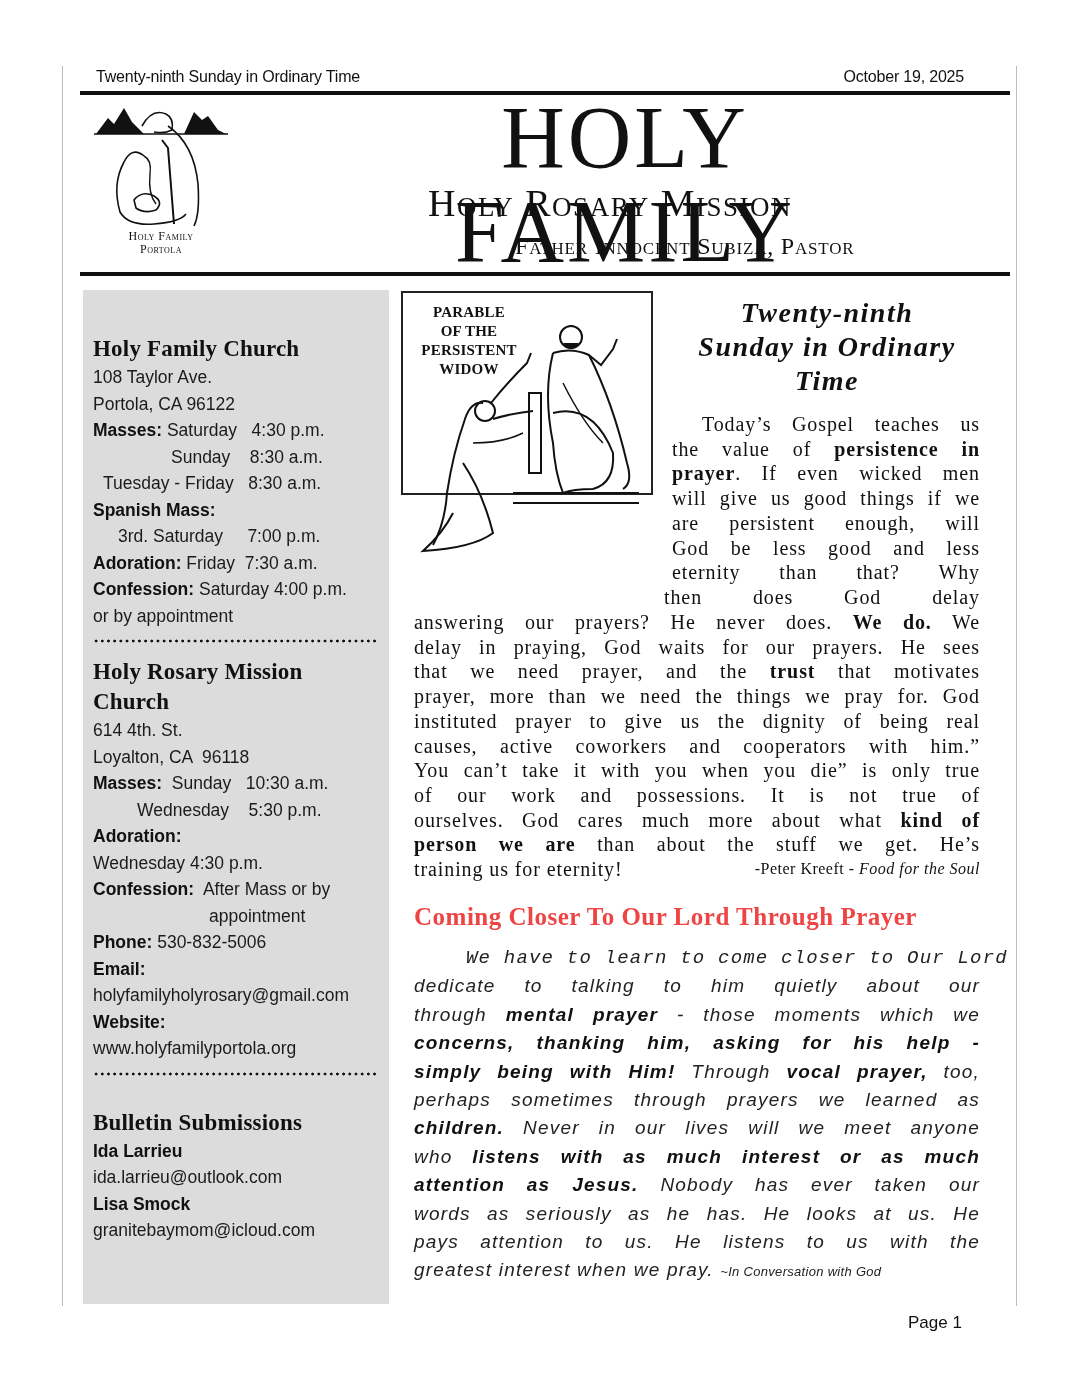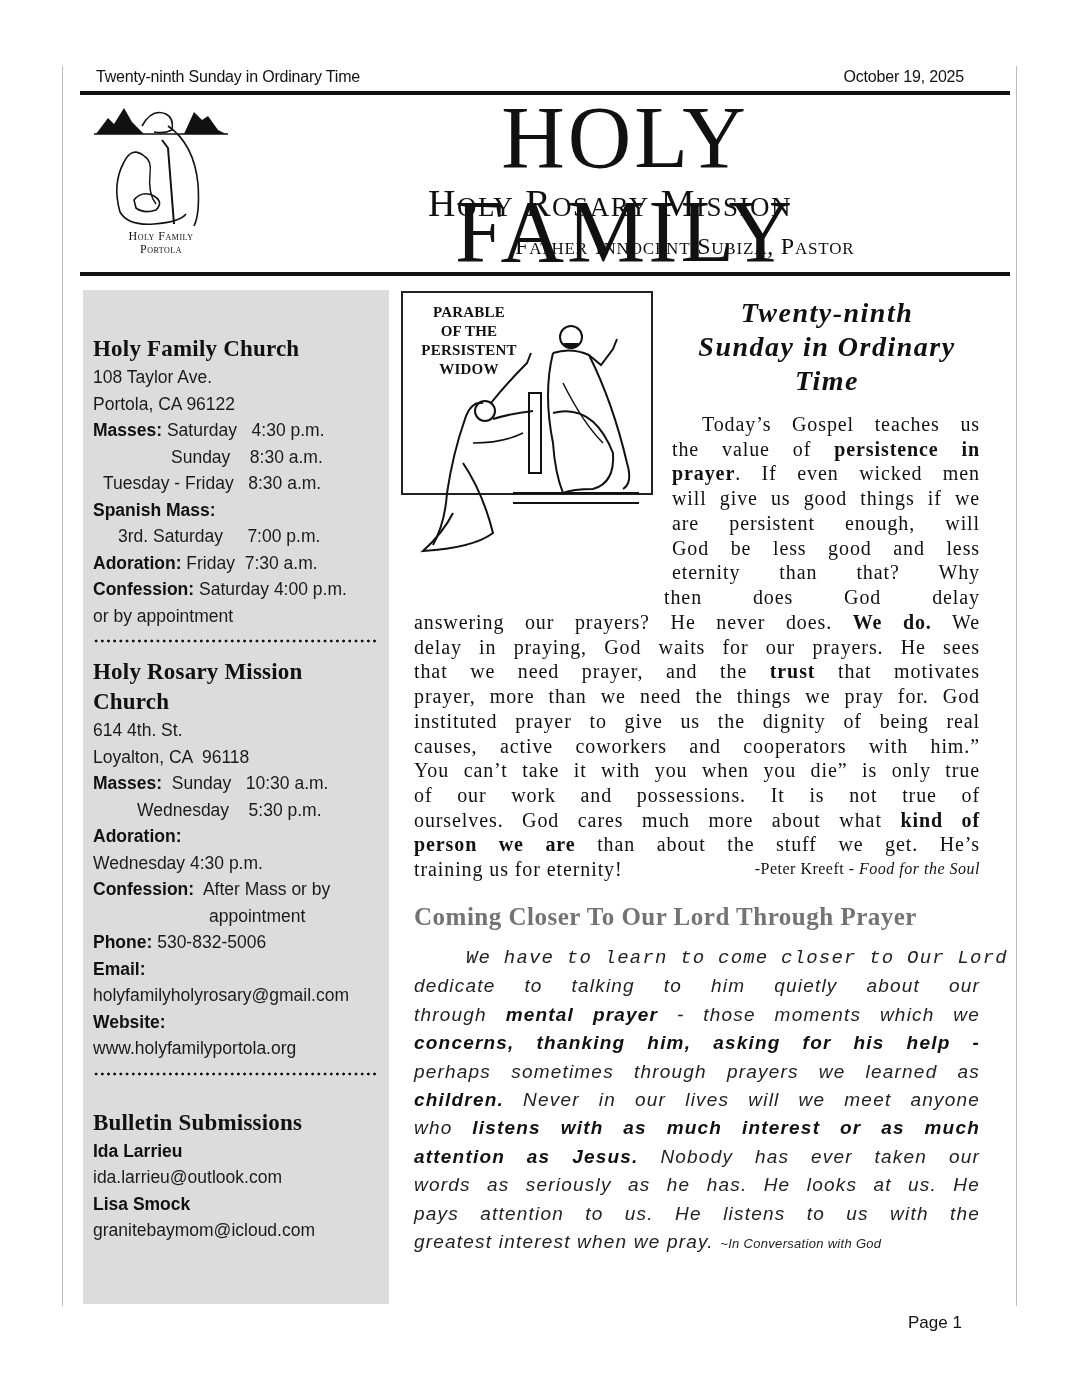--- a/index.html
+++ b/index.html
@@ -33,21 +33,21 @@
     .article1-title { position: absolute; left: 668px; top: 296px; width: 318px; text-align: center; font-family: "Liberation Serif", serif; font-style: italic; font-weight: bold; font-size: 28px; line-height: 34px; letter-spacing: 1.5px; }
 
     .a1-body { font-family: "Liberation Serif", serif; font-size: 20px; line-height: 24.7px; color: #111; text-align: justify; text-align-last: justify; letter-spacing: 0.9px; }
     .a1-col { position: absolute; left: 672px; top: 412px; width: 308px; }
     .a1-full { position: absolute; left: 414px; top: 610px; width: 566px; }
     .a1-line { display: block; white-space: nowrap; }
     .a1-line.last { text-align-last: left; }
     .indent { padding-left: 30px; }
     .credit { font-size: 16px; letter-spacing: 0.5px; }
 
-    .article2-title { position: absolute; left: 414px; top: 900px; width: 590px; font-family: "Liberation Serif", serif; font-weight: bold; font-size: 25px; line-height: 34px; letter-spacing: 0.5px; color: #737373; }
+    .article2-title { position: absolute; left: 414px; top: 900px; width: 590px; font-family: "Liberation Serif", serif; font-weight: bold; font-size: 25px; line-height: 34px; letter-spacing: 0.5px; color: #ef4444; }
     .a2-full { position: absolute; left: 414px; top: 944px; width: 566px; font-size: 19px; line-height: 28.4px; font-style: italic; color: #222; letter-spacing: 1.2px; }
     .a2-line { display: block; white-space: nowrap; text-align: justify; text-align-last: justify; }
     .a2-line.last { text-align-last: left; }
     .a2-line b { font-weight: bold; color: #111; }
     .a2-indent { padding-left: 52px; font-family: Liberation Mono, monospace; }
     .a2-credit { font-size: 13px; letter-spacing: 0.3px; }
 
     .page-number { position: absolute; left: 908px; top: 1313px; font-size: 17px; color: #111; }
   </style>
 </head>
@@ -198,20 +198,21 @@
     </span>
 </div>
 
 <div class="article2-title">Coming Closer To Our Lord Through Prayer</div>
 
 <div class="a2-full">
   <span class="a2-line a2-indent">We have to learn to come closer to Our Lord</span>
   <span class="a2-line">dedicate to talking to him quietly about our</span>
   <span class="a2-line"><span>through </span><b>mental prayer</b><span> - those moments which we</span></span>
   <span class="a2-line"><b>concerns, thanking him, asking for his help -</b></span>
+  <span class="a2-line"><b>simply being with Him!</b><span> Through </span><b>vocal prayer,</b><span> too,</span></span>
   <span class="a2-line">perhaps sometimes through prayers we learned as</span>
   <span class="a2-line"><b>children.</b><span> Never in our lives will we meet anyone</span></span>
   <span class="a2-line"><span>who </span><b>listens with as much interest or as much</b></span>
   <span class="a2-line"><b>attention as Jesus.</b><span> Nobody has ever taken our</span></span>
   <span class="a2-line">words as seriously as he has. He looks at us. He</span>
   <span class="a2-line">pays attention to us. He listens to us with the</span>
   <span class="a2-line last"><span>greatest interest when we pray.</span>   <span class="a2-credit">~In Conversation with God</span></span>
 </div>
 
 <div class="page-number">Page 1</div>

